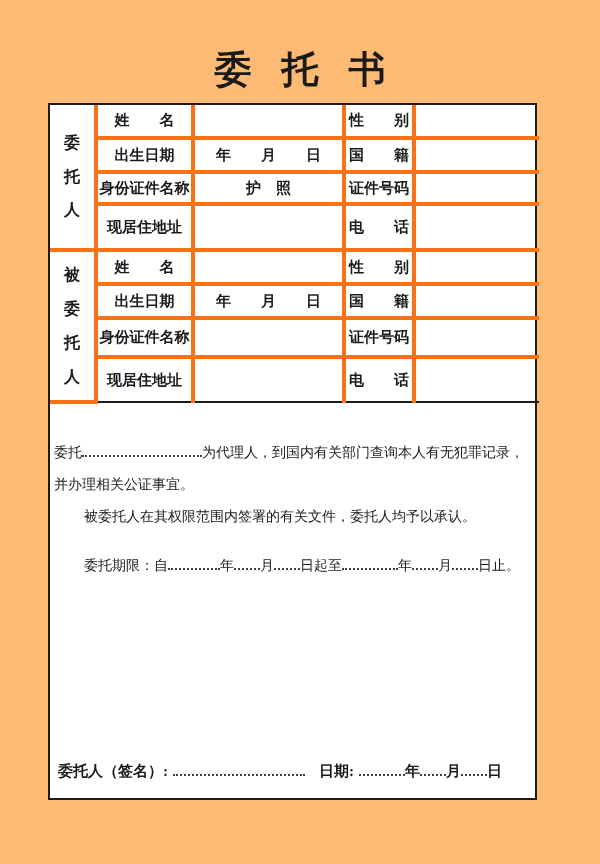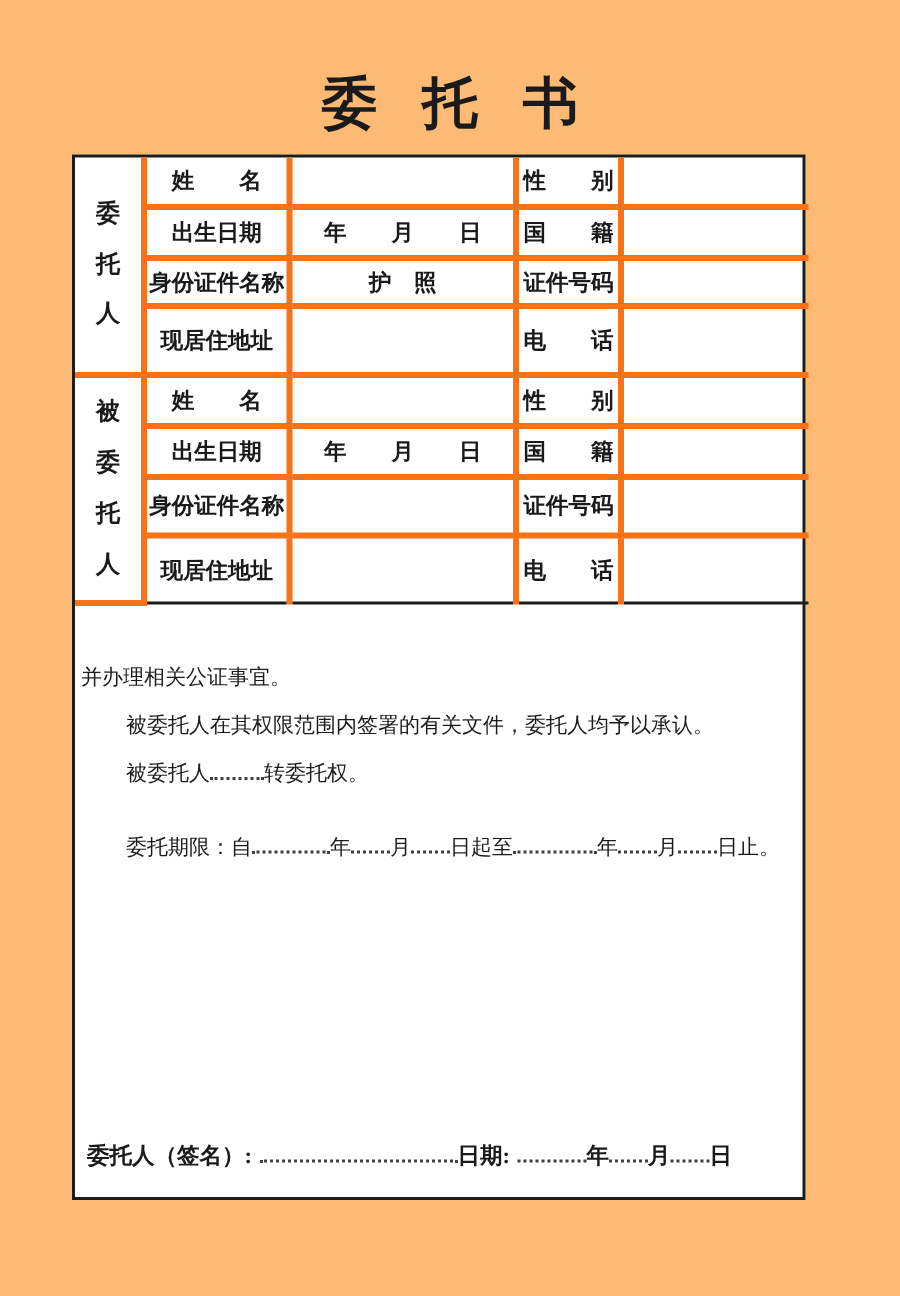--- a/index.html
+++ b/index.html
@@ -74,21 +74,21 @@
     overflow: hidden;
   }
   .pline {
     height: 32px; line-height: 32px;
     white-space: nowrap;
   }
   .p-indent { padding-left: 30px; }
   .mt4 { margin-top: 17px; }
   .bold { font-weight: bold; }
   .ml6 { margin-left: 5px; }
-  .ml12 { }
+  .ml12 { margin-left: 14px; }
 
   .dots {
     display: inline-block;
     height: 12px;
     border-bottom: 2px dotted #3f3f3f;
     vertical-align: baseline;
   }
   .w150 { width: 150px; } .w120 { width: 120px; } .w36 { width: 36px; }
   .w52 { width: 52px; } .w26 { width: 26px; } .w56 { width: 56px; }
   .w132 { width: 132px; } .w46 { width: 46px; }
@@ -169,27 +169,27 @@
           <td>现居住地址</td>
           <td></td>
           <td>电　　话</td>
           <td></td>
         </tr>
       </tbody>
     </table>
 
     <div class="terms">
       <div class="pline">
+        <span>委托</span><span class="dots w120"></span><span>为代理人，到国内有关部门查询本人有无犯罪记录，</span>
+      </div>
+      <div class="pline">
         <span>并办理相关公证事宜。</span>
       </div>
       <div class="pline p-indent">
         <span>被委托人在其权限范围内签署的有关文件，委托人均予以承认。</span>
-      </div>
-      <div class="pline p-indent">
-        <span>被委托人</span><span class="dots w36"></span><span>转委托权。</span>
       </div>
       <div class="pline p-indent mt4">
         <span>委托期限：自</span><span class="dots w52"></span><span>年</span><span class="dots w26"></span><span>月</span><span class="dots w26"></span><span>日起至</span><span class="dots w56"></span><span>年</span><span class="dots w26"></span><span>月</span><span class="dots w26"></span><span>日止。</span>
       </div>
 
       <div class="sig-row">
         <span>委托人（签名）:</span><span class="dots w132 ml6"></span><span class="ml12">日期:</span><span class="dots w46 ml6"></span><span>年</span><span class="dots w26"></span><span>月</span><span class="dots w26"></span><span>日</span>
       </div>
     </div>
 

